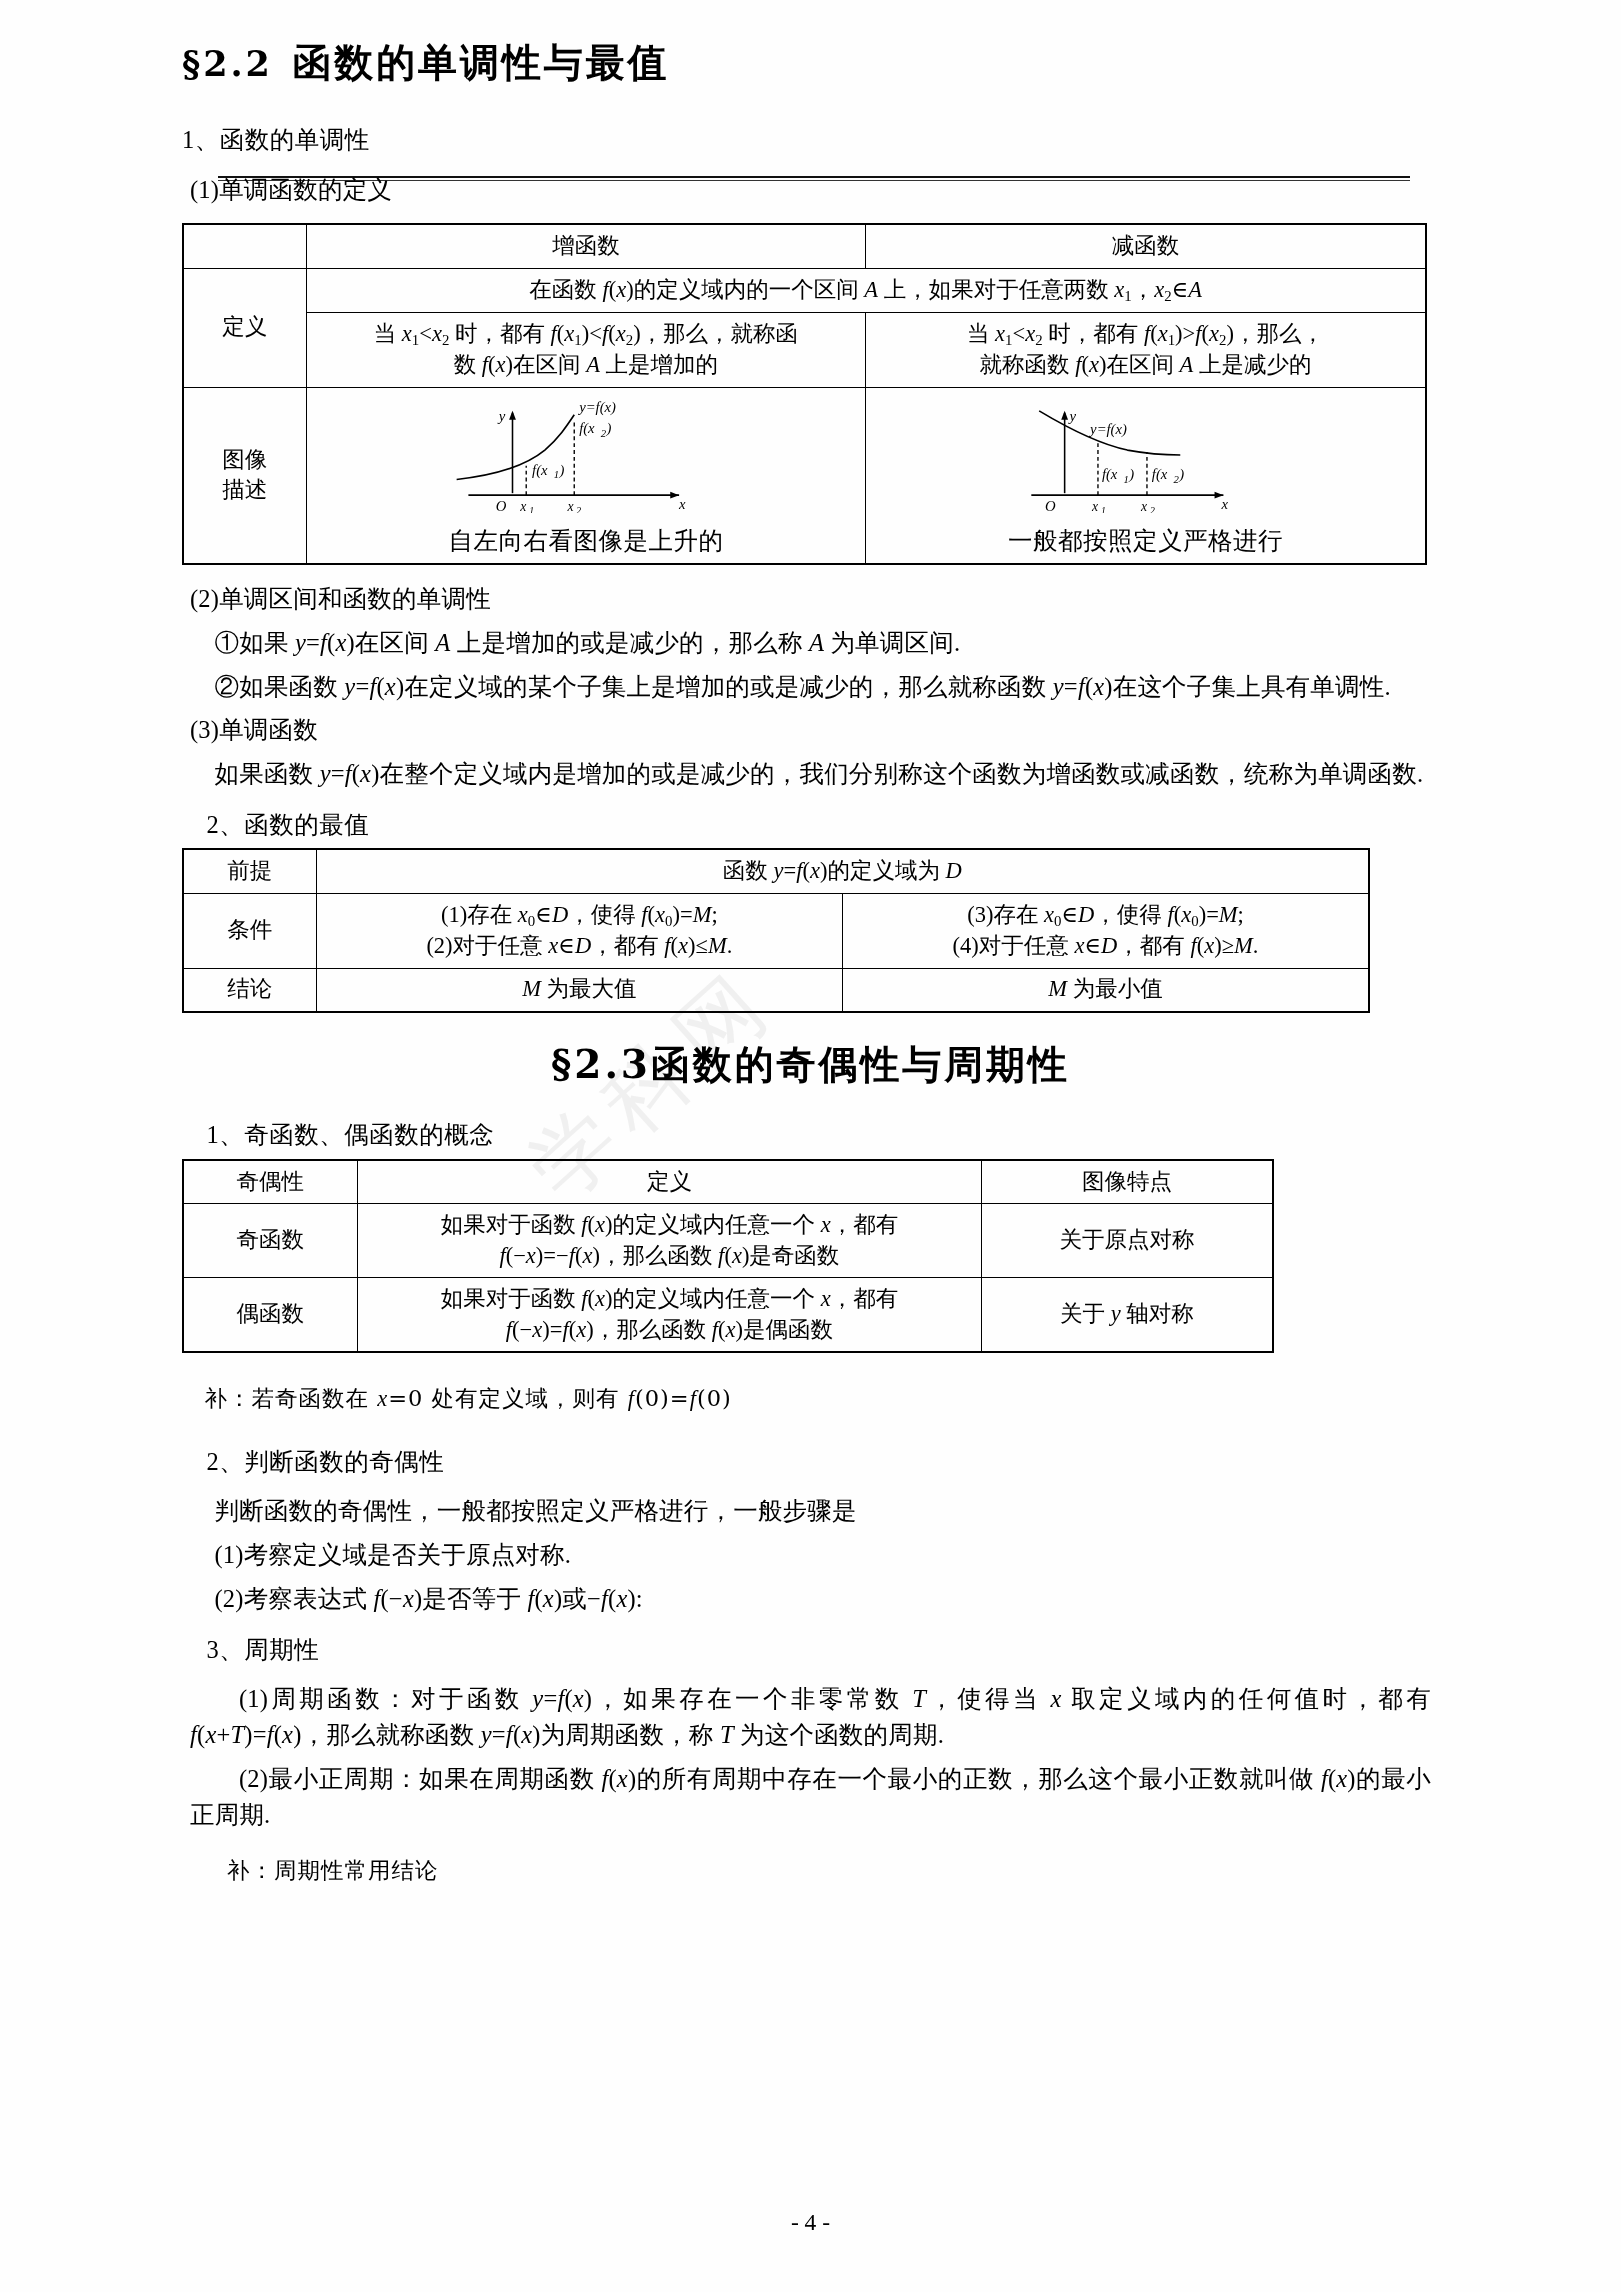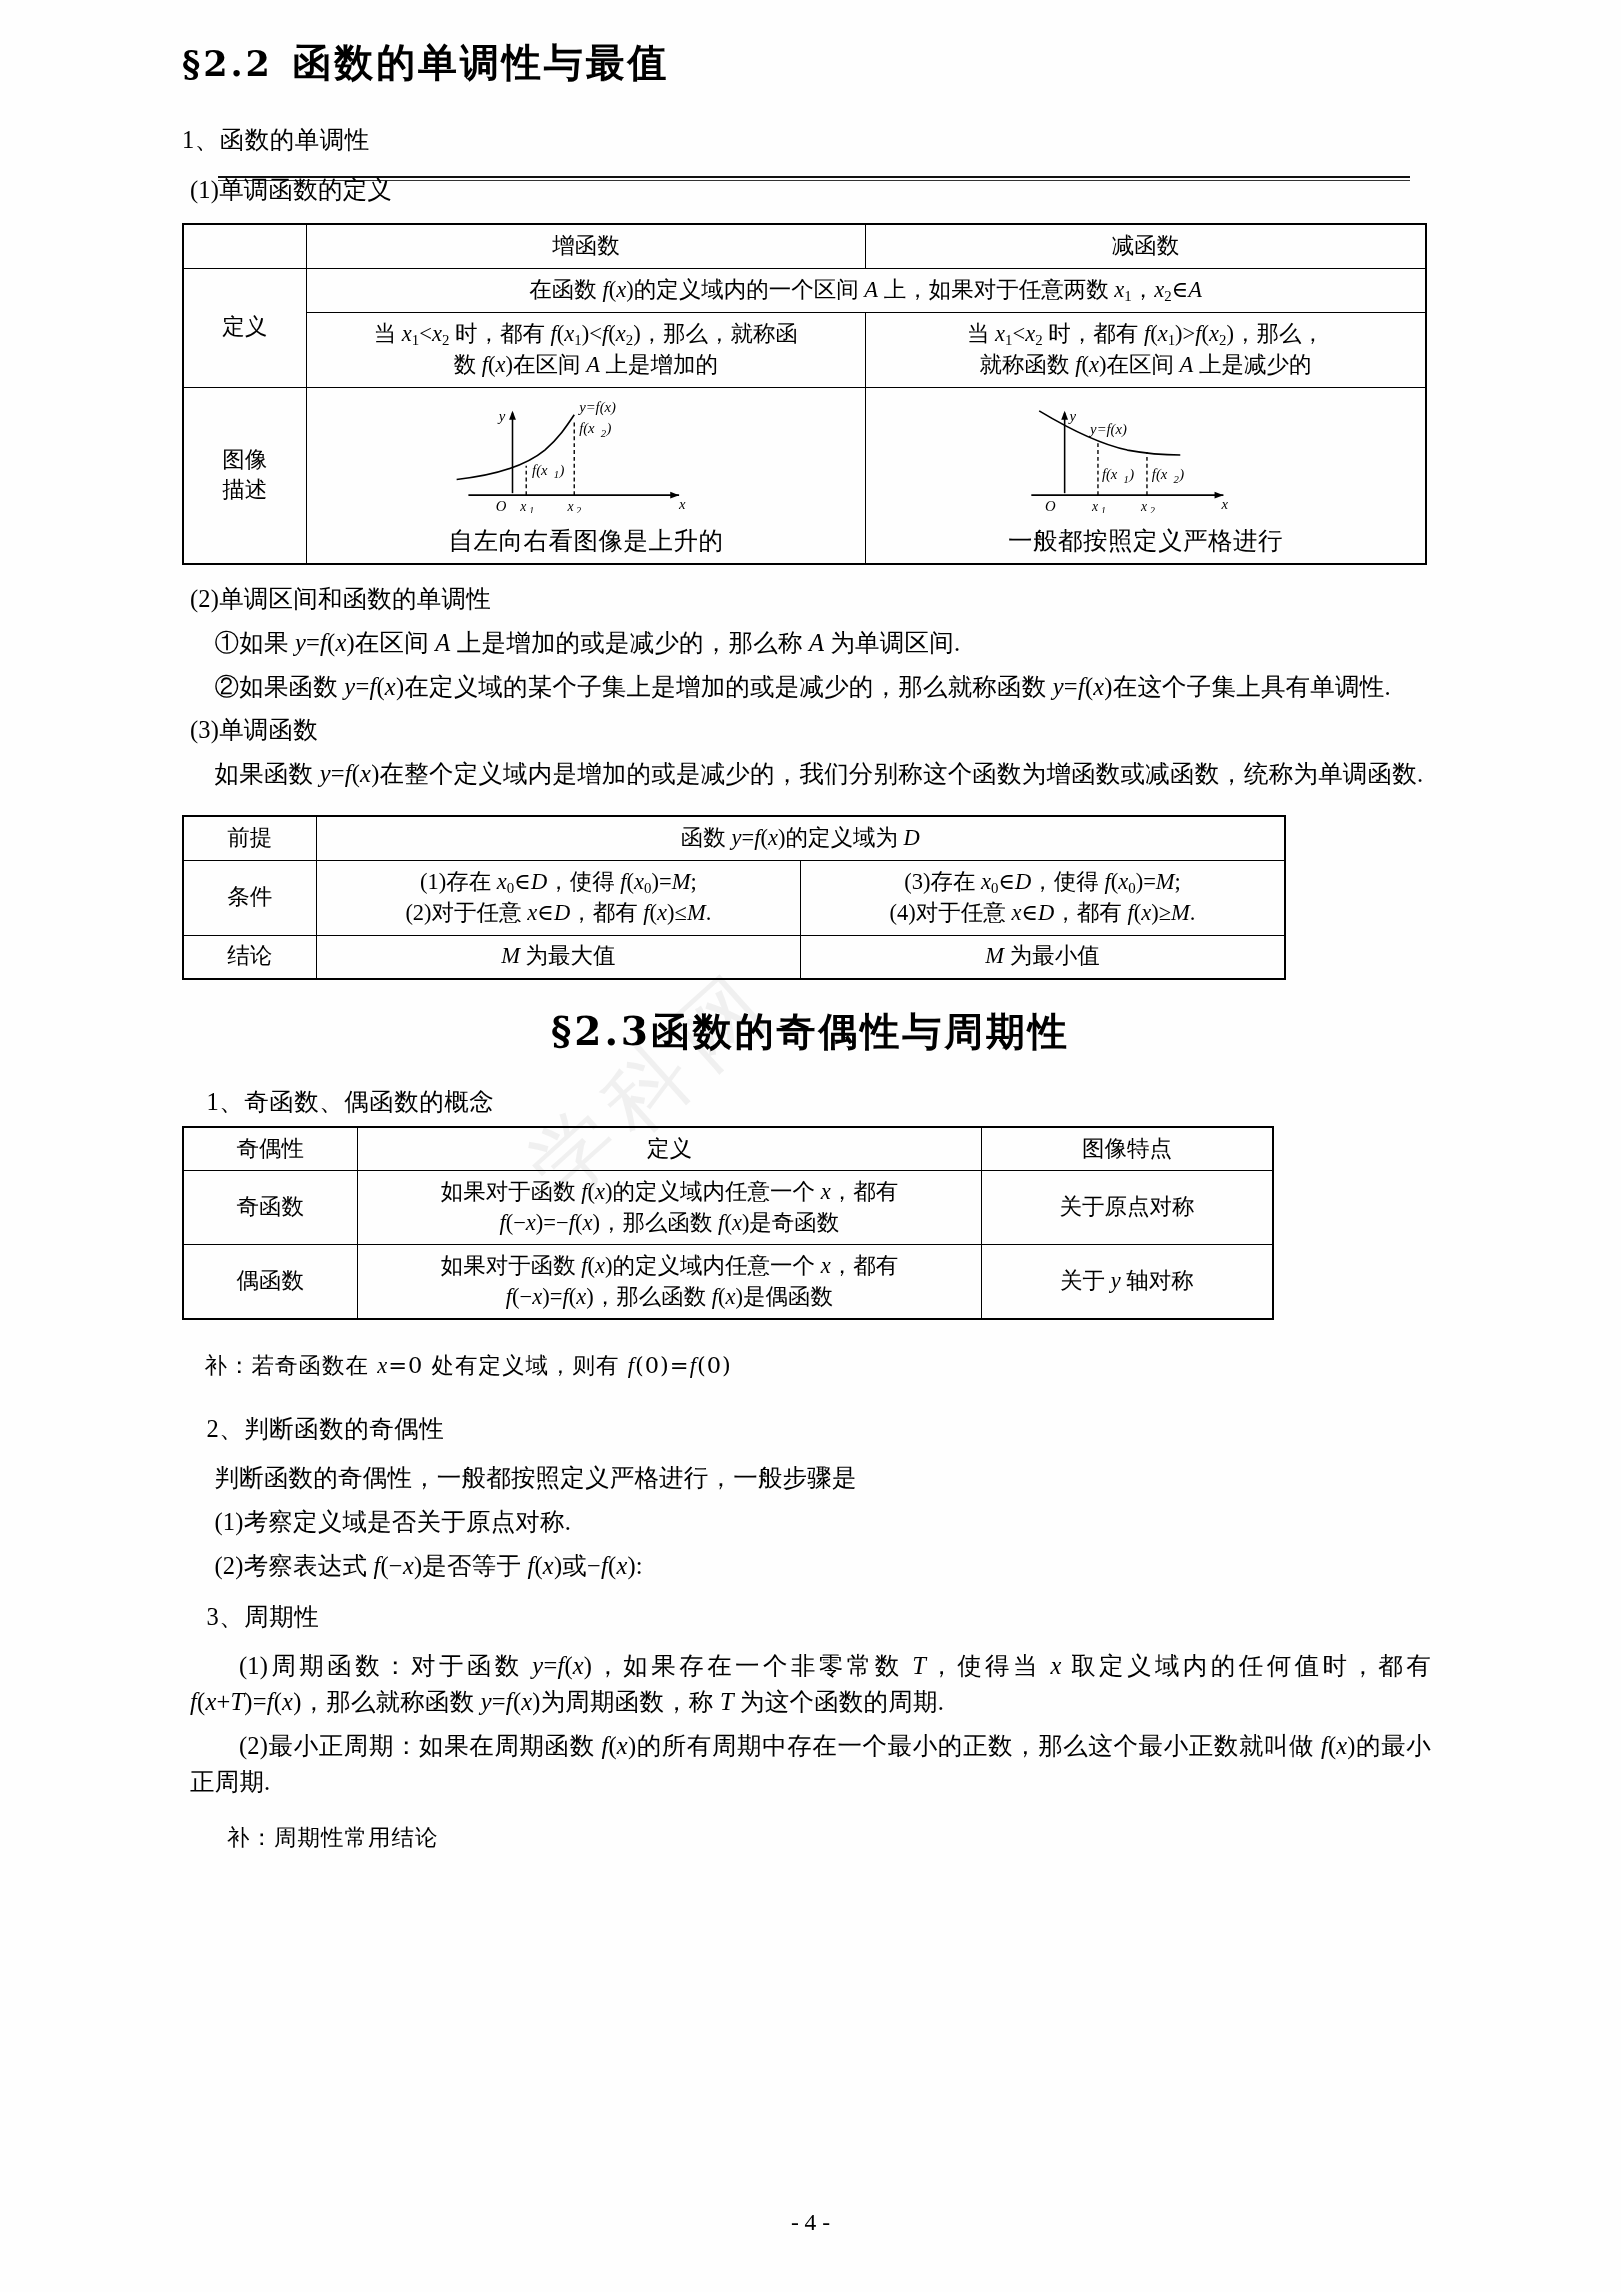--- a/index.html
+++ b/index.html
@@ -104,21 +104,21 @@
     background: transparent;
   }
   table.tbl.thickouter {
     border: 2.9px solid #000;
   }
   .t1 { width: 1192px; margin-left: 2px; }
   .t1 td { height: 1px; margin-left: 20px; }
   .c-label { width: 106px; }
   .c-half  { width: 543px; }
 
-  .t2 { width: 1104px; margin-left: 45px; }
+  .t2 { width: 1188px; margin-left: 45px; }
   .c2-label { width: 116px; }
   .c2-half { width: 494px; }
 
   .t3 { width: 1039px; margin-left: 108px; }
   .c3-a { width: 157px; }
   .c3-b { width: 608px; }
   .c3-c { width: 274px; }
 
   .graphbox {
     padding: 3.9px 0 0 0;
@@ -259,20 +259,21 @@
       </table>
 
     <div class="sp8"></div>
     <p class="para">(2)单调区间和函数的单调性</p>
     <p class="para indent1">①如果 <i>y</i>=<i>f</i>(<i>x</i>)在区间 <i>A</i> 上是增加的或是减少的，那么称 <i>A</i> 为单调区间.</p>
     <p class="para indent1">②如果函数 <i>y</i>=<i>f</i>(<i>x</i>)在定义域的某个子集上是增加的或是减少的，那么就称函数 <i>y</i>=<i>f</i>(<i>x</i>)在这个子集上具有单调性.</p>
     <p class="para">(3)单调函数</p>
     <p class="para indent1">如果函数 <i>y</i>=<i>f</i>(<i>x</i>)在整个定义域内是增加的或是减少的，我们分别称这个函数为增函数或减函数，统称为单调函数.</p>
 
     <div class="sp8"></div>
+    <p class="h2 indent1">2、函数的最值</p>
     <div class="sp8"></div>
 
     <table class="tbl thickouter t2">
       <tbody>
           <tr>
         <td class="c2-label">前提</td>
         <td colspan="2">函数 <i>y</i>=<i>f</i>(<i>x</i>)的定义域为 <i>D</i></td>
       </tr>
       <tr>
         <td class="c2-label">条件</td>

